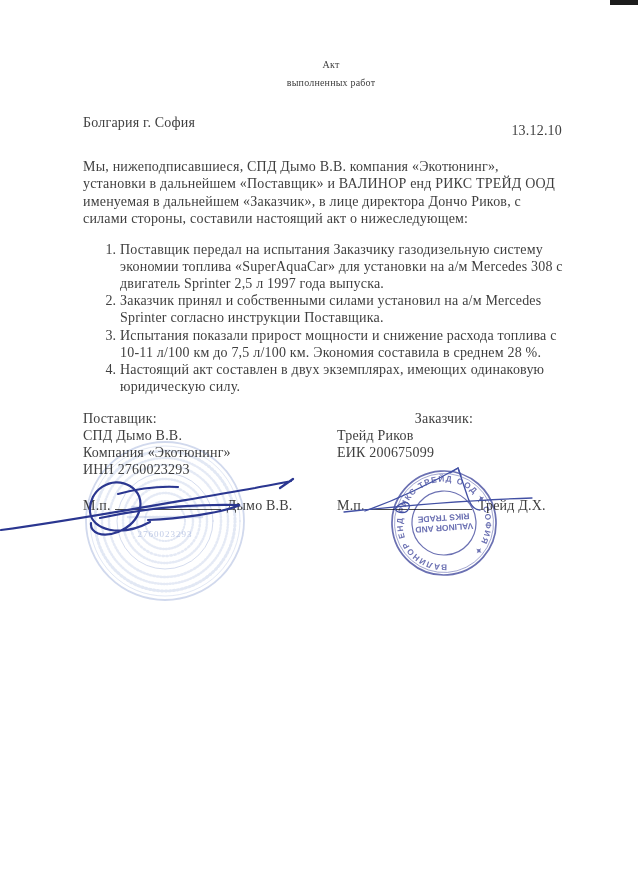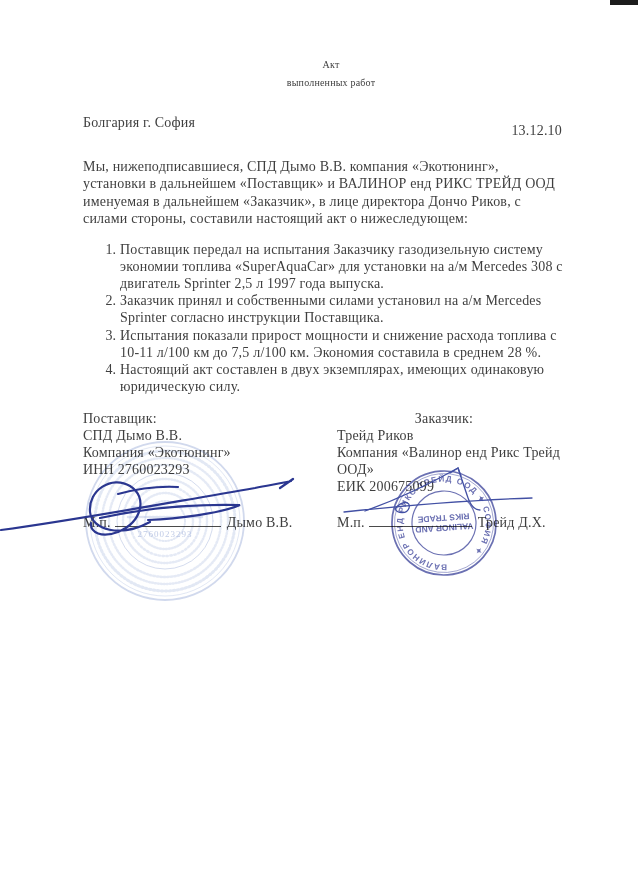--- a/index.html
+++ b/index.html
@@ -141,21 +141,20 @@
     <div class="parties">
       <div class="party-supplier">
         <div class="party-heading">Поставщик:</div>
         <div>СПД Дымо В.В.</div>
         <div>Компания «Экотюнинг»</div>
         <div>ИНН 2760023293</div>
       </div>
       <div class="party-customer">
         <div class="party-heading">Заказчик:</div>
         <div>Трейд Риков</div>
-        <div>Компания «Валинор енд Рикс Трейд ООД»</div>
         <div>ЕИК 200675099</div>
       </div>
     </div>
 
     <div class="signature-row">
       <div class="sig-left">
         <span>М.п.</span><span class="sig-line left"></span><span>Дымо В.В.</span>
       </div>
       <div class="sig-right">
         <span>М.п.</span><span class="sig-line right"></span><span>Трейд Д.Х.</span>

